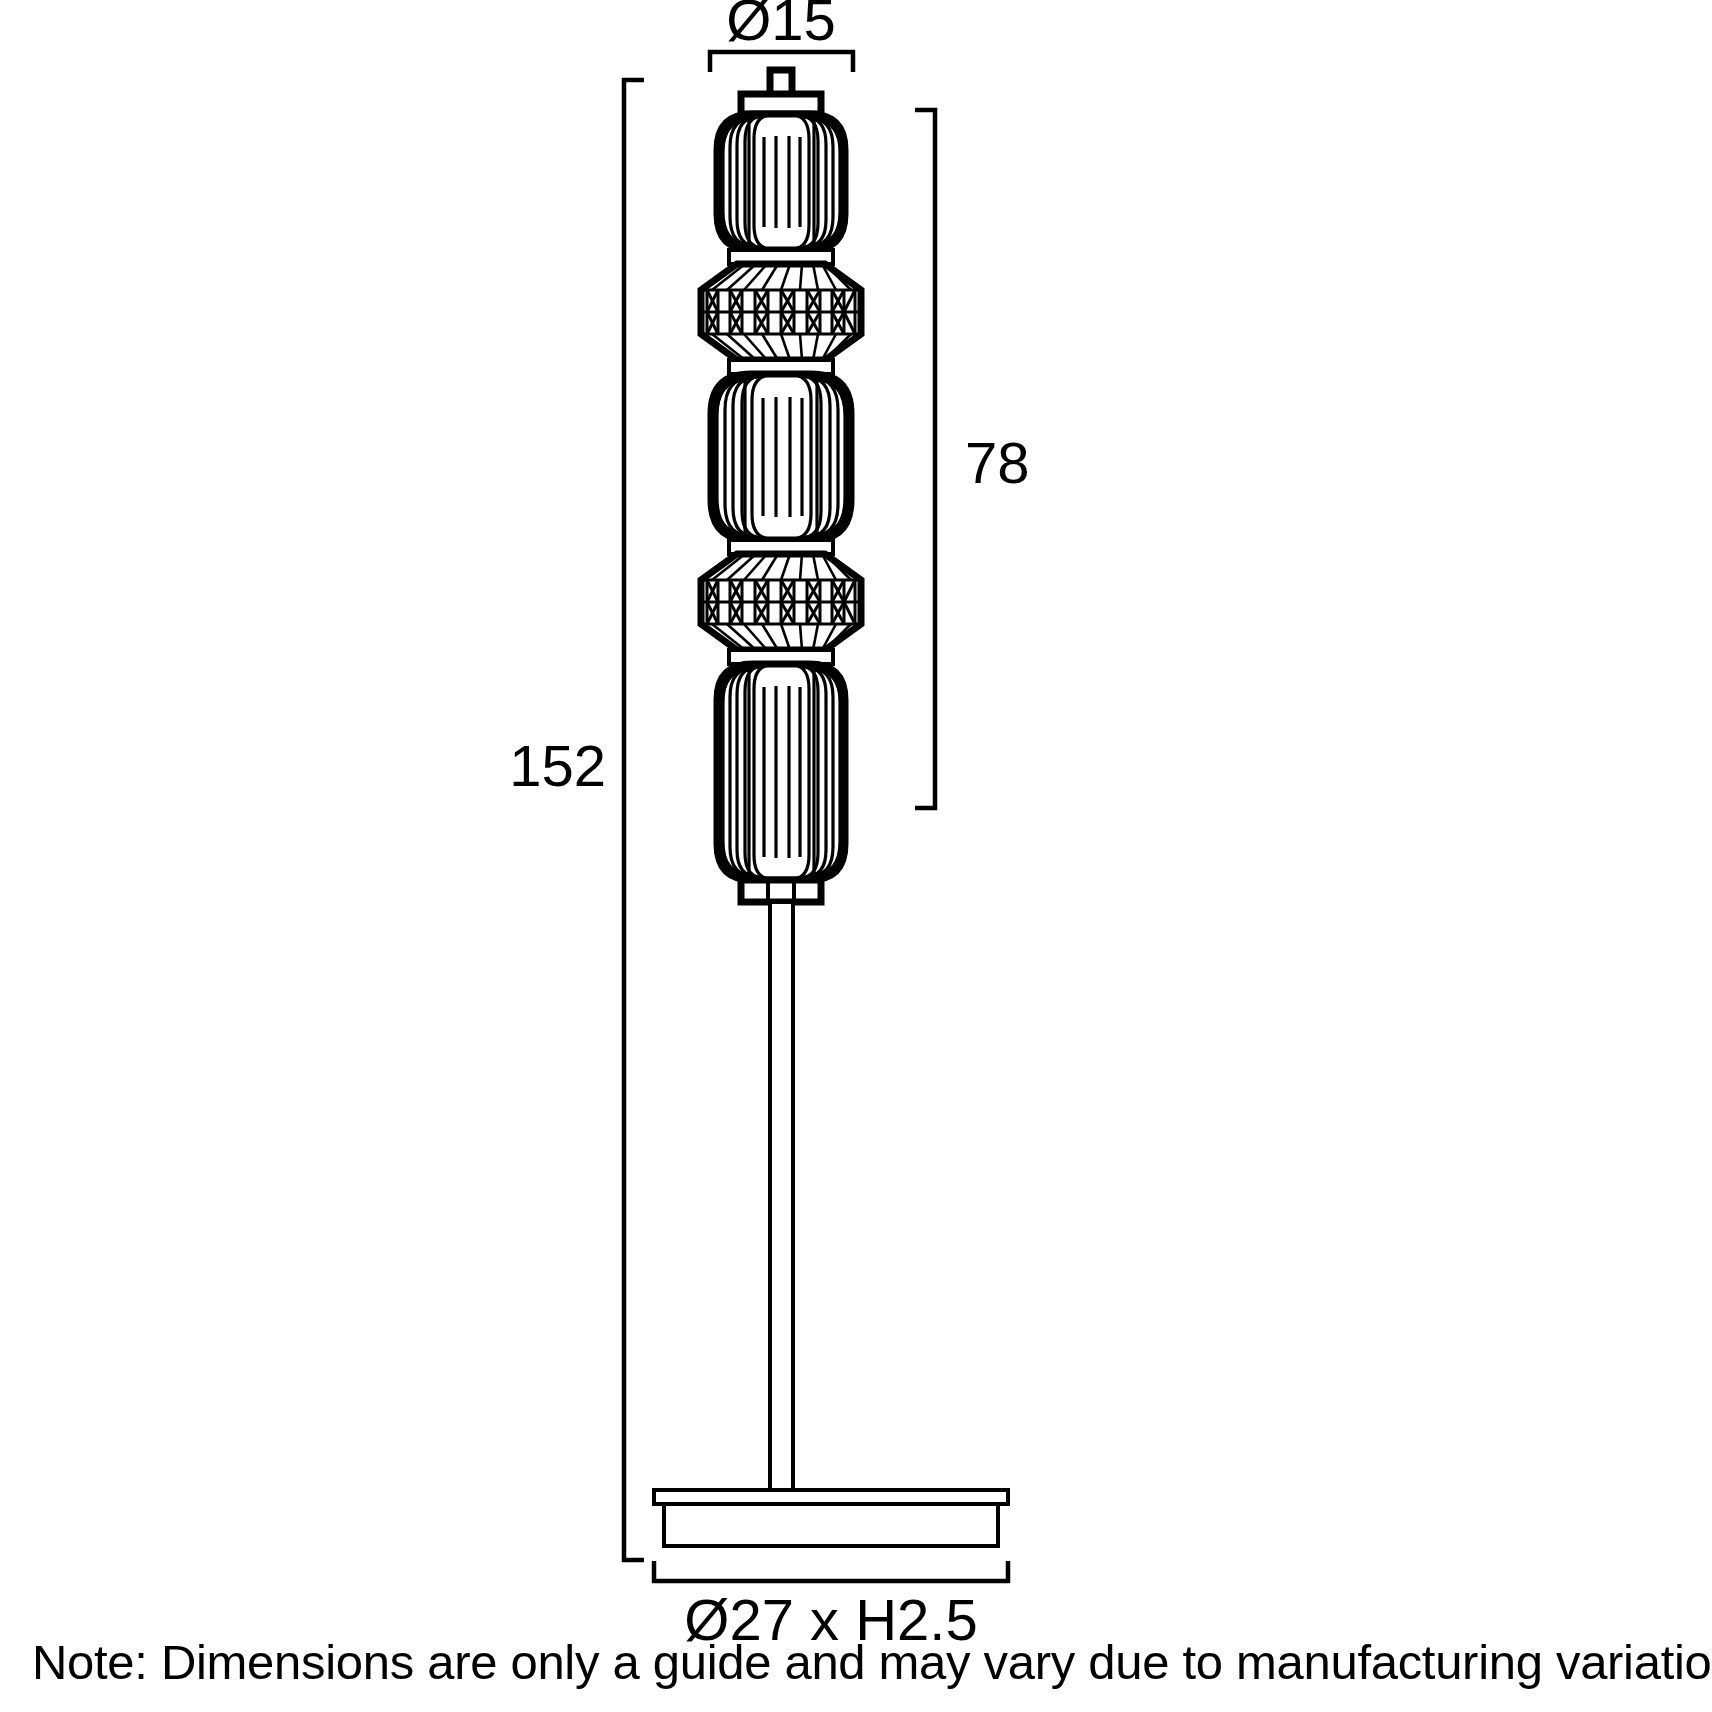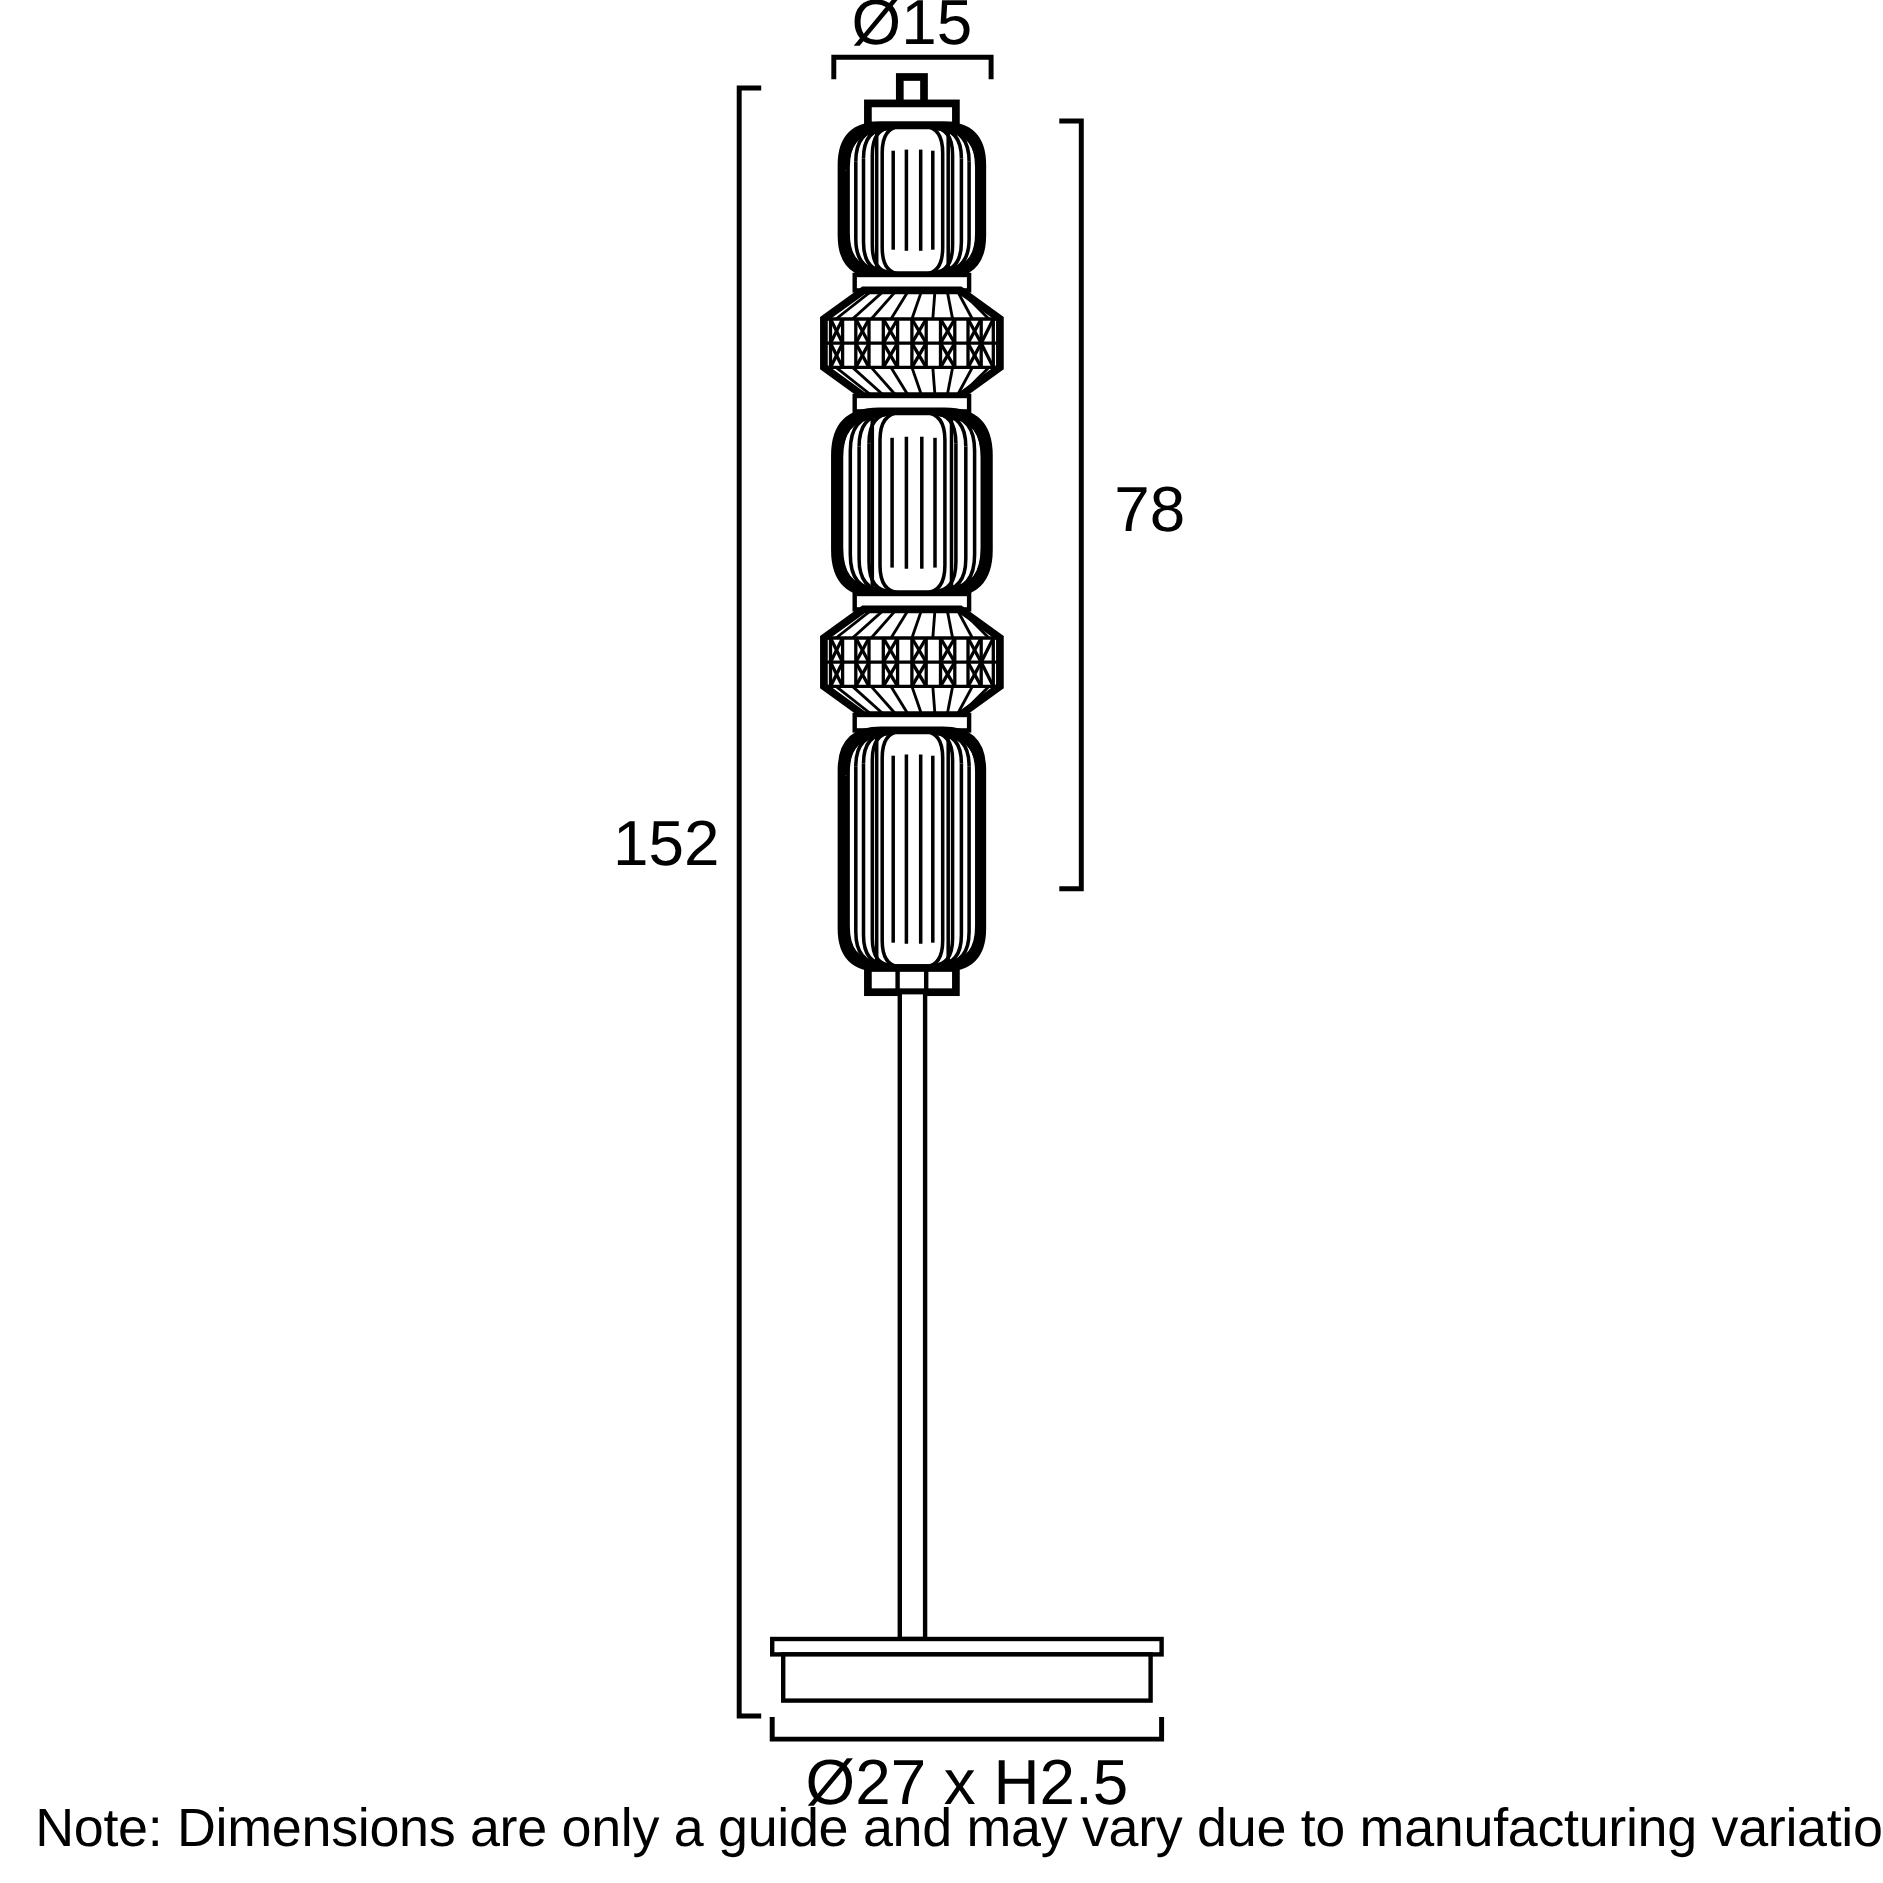--- a/index.html
+++ b/index.html
@@ -11,21 +11,20 @@
     width: 1712px;
     height: 1712px;
     font-family: "Liberation Sans", sans-serif;
     color: #000000;
     overflow: hidden;
   }
   #drawing-root {
     position: relative;
     width: 1512px;
     height: 1712px;
-    padding-left: 48px;
   }
   svg#tech-drawing {
     display: block;
     width: 1712px;
     height: 1712px;
   }
   .dim-text {
     font-family: "Liberation Sans", sans-serif;
     font-size: 58px;
     fill: #000000;

